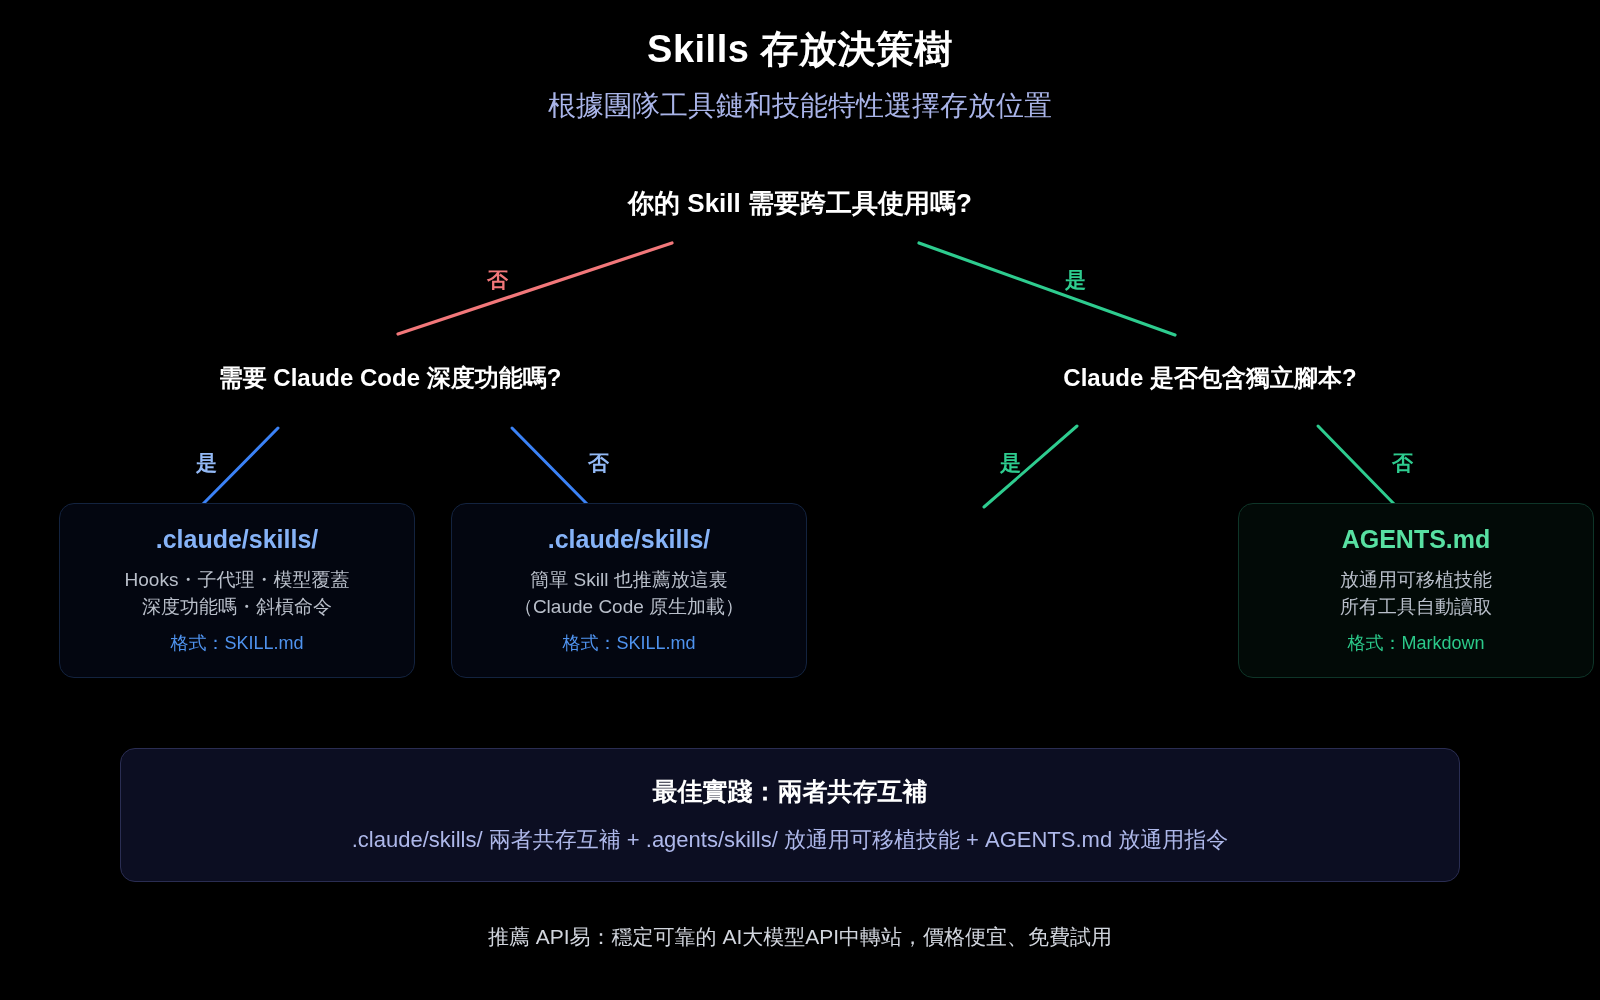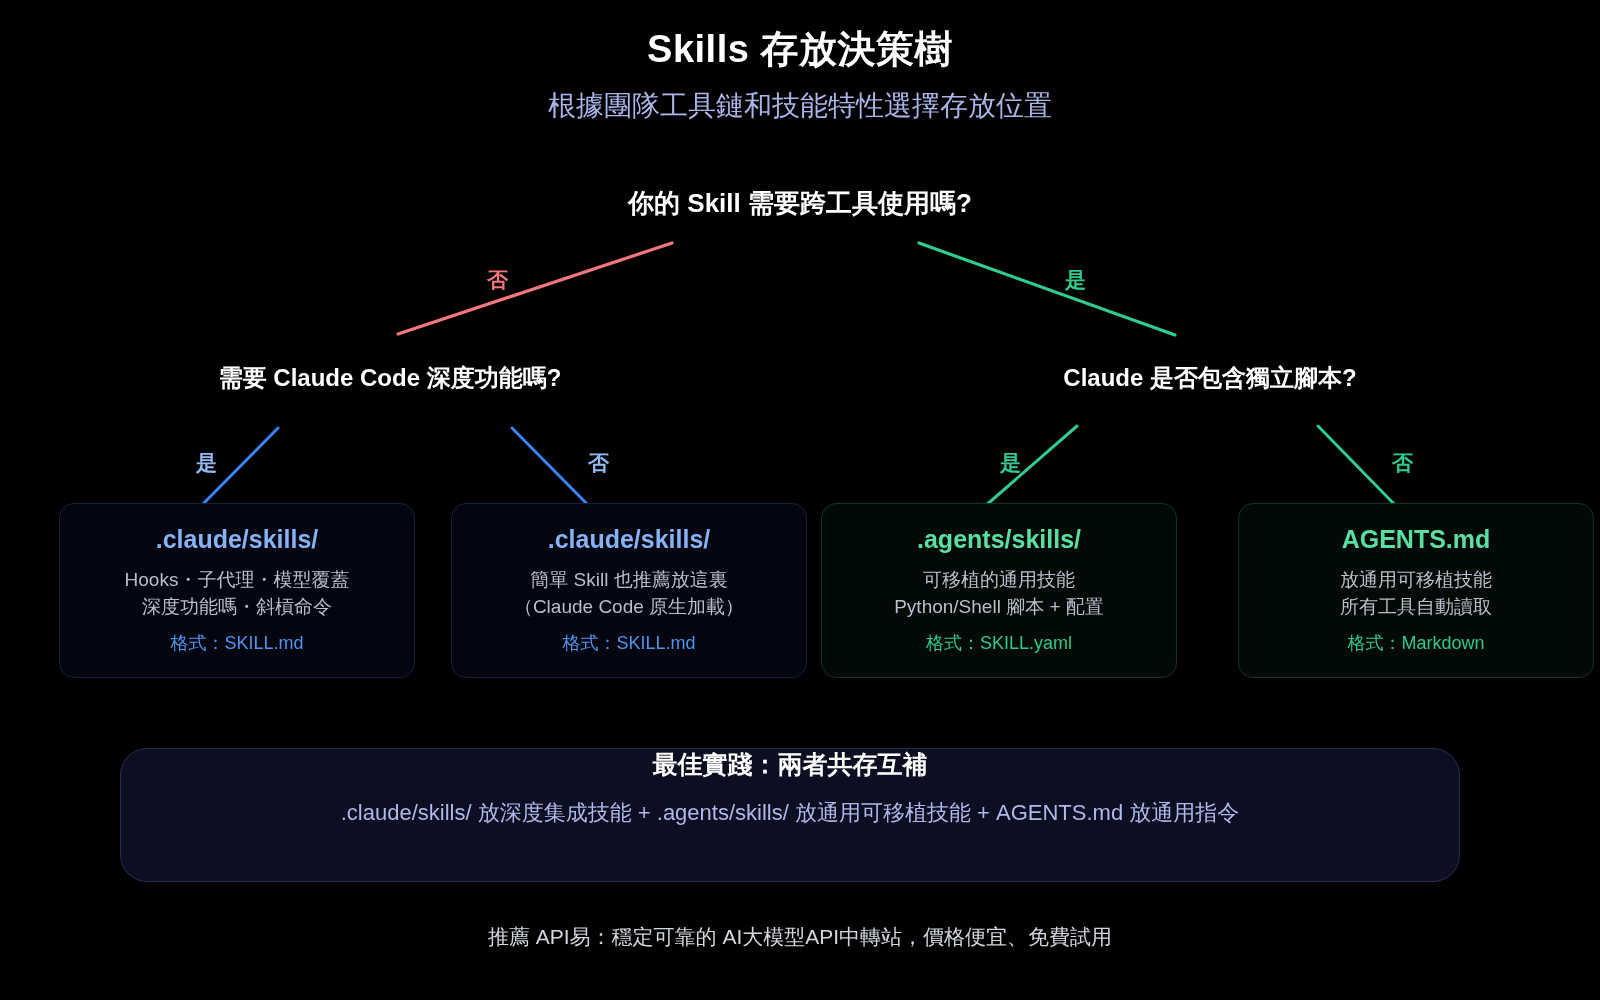--- a/index.html
+++ b/index.html
@@ -145,26 +145,27 @@
   .card.blue  .card-format { color: #4f93ef; }
   .card.green .card-format { color: #2bc98a; }
 
   
   .practice {
     position: absolute;
     left: 120px;
     top: 748px;
     width: 1340px;
     height: 134px;
-    border-radius: 27px;
+    border-radius: 15px;
     background: #0c0e22;
     border: 1.5px solid #2a2d52;
     display: flex;
     flex-direction: column;
     align-items: center;
+    justify-content: center;
     text-align: center;
   }
   .practice-title {
     font-size: 25px;
     font-weight: bold;
     color: #ffffff;
     line-height: 1.2;
     margin-bottom: 20px;
   }
   .practice-body {
@@ -230,34 +231,28 @@
     <div class="card-format">格式：SKILL.md</div>
   </div>
 
   <div class="card blue card-2">
     <div class="card-title">.claude/skills/</div>
     <div class="card-line">簡單 Skill 也推薦放這裏</div>
     <div class="card-line">（Claude Code 原生加載）</div>
     <div class="card-format">格式：SKILL.md</div>
   </div>
 
-  <div class="card green card-3">
-    <div class="card-title">.agents/skills/</div>
-    <div class="card-line">可移植的通用技能</div>
-    <div class="card-line">Python/Shell 腳本 + 配置</div>
-    <div class="card-format">格式：SKILL.yaml</div>
-  </div>
 
   <div class="card green card-4">
     <div class="card-title">AGENTS.md</div>
     <div class="card-line">放通用可移植技能</div>
     <div class="card-line">所有工具自動讀取</div>
     <div class="card-format">格式：Markdown</div>
   </div>
 
   <div class="practice">
     <div class="practice-title">最佳實踐：兩者共存互補</div>
-    <div class="practice-body">.claude/skills/ 放深度集成技能 + .agents/skills/ 放通用可移植技能 + AGENTS.md 放通用指令</div>
+    <div class="practice-body">.claude/skills/ 兩者共存互補 + .agents/skills/ 放通用可移植技能 + AGENTS.md 放通用指令</div>
   </div>
 
   <div class="footer">推薦 API易：穩定可靠的 AI大模型API中轉站，價格便宜、免費試用</div>
 
 </div>
 
 </body></html>

